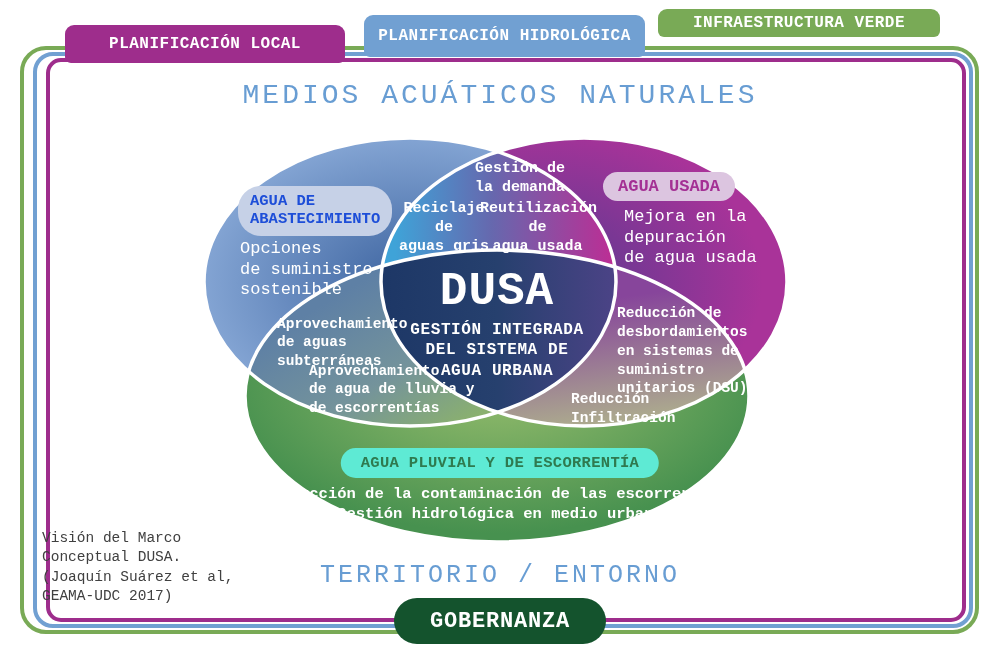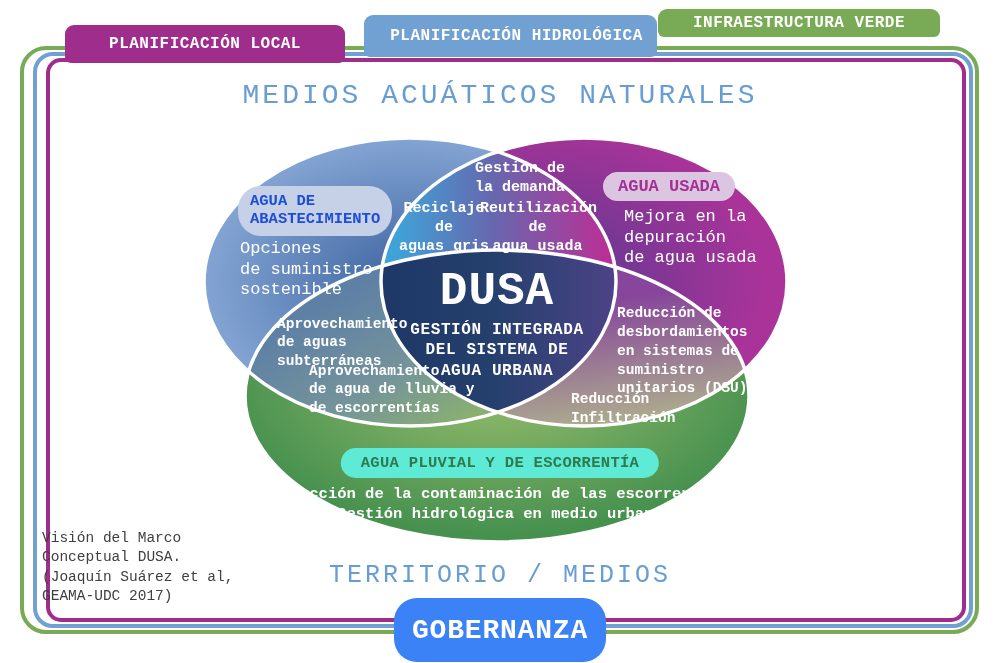--- a/index.html
+++ b/index.html
@@ -9,21 +9,21 @@
   
   .frame{position:absolute;border-style:solid;border-width:4px;background:transparent;z-index:2;}
   .frame-green{left:20px;top:46px;right:21px;bottom:29px;border-color:#79aa56;border-radius:26px;}
   .frame-blue{left:33px;top:52px;right:27px;bottom:35px;border-color:#71a0d2;border-radius:20px;}
   .frame-magenta{left:46px;top:58px;right:34px;bottom:41px;border-color:#9e2d8c;border-radius:15px;}
 
   
   .tab{position:absolute;z-index:4;color:#fff;font-weight:bold;font-size:16px;letter-spacing:.5px;
        display:flex;align-items:center;justify-content:center;border-radius:9px 9px 6px 6px;}
   .tab-local{left:65px;top:25px;width:280px;height:38px;background:#9e2d8c;}
-  .tab-hidro{left:364px;top:15px;width:281px;height:42px;background:#71a0d2;padding-left:12px;}
+  .tab-hidro{left:364px;top:15px;width:281px;height:42px;background:#71a0d2;}
   .tab-verde{left:658px;top:9px;width:282px;height:28px;background:#79aa56;}
 
   .banner{position:absolute;left:0;right:0;text-align:center;color:#689dd3;z-index:3;}
   .banner-top{top:80px;font-size:28px;letter-spacing:3px;}
   .banner-bottom{top:561px;font-size:25px;letter-spacing:3px;}
 
   .venn-svg{position:absolute;left:0;top:0;z-index:1;}
 
   .vtext{position:absolute;z-index:3;color:#fff;white-space:pre-line;}
   .pill{position:absolute;z-index:3;white-space:pre-line;font-weight:bold;}
@@ -46,23 +46,23 @@
 
   .lbl-subterraneas{left:277px;top:315px;font-size:14.5px;line-height:1.27;font-weight:600;}
   .lbl-lluvia{left:309px;top:362px;font-size:14.5px;line-height:1.27;font-weight:600;}
   .lbl-dsu{left:617px;top:304px;font-size:14.5px;line-height:1.3;font-weight:600;}
   .lbl-infiltracion{left:571px;top:390px;font-size:14.5px;line-height:1.3;font-weight:600;}
 
   .pill-pluvial{left:50%;transform:translateX(-50%);top:448px;background:#5eead4;color:#2f7a4f;
                 font-size:15.5px;padding:6px 20px;border-radius:16px;letter-spacing:.3px;}
   .note-pluvial{left:0;right:0;top:484px;text-align:center;font-size:15.5px;line-height:1.32;font-weight:600;}
 
-  .gobernanza{position:absolute;left:50%;transform:translateX(-50%);top:598px;width:212px;height:64px;
-              background:#3b82f6;color:#fff;z-index:5;border-radius:23px;display:flex;align-items:center;
-              justify-content:center;font-size:28px;font-weight:bold;letter-spacing:.8px;}
+  .gobernanza{position:absolute;left:50%;transform:translateX(-50%);top:598px;width:212px;height:46px;
+              background:#14532d;color:#fff;z-index:5;border-radius:23px;display:flex;align-items:center;
+              justify-content:center;font-size:22px;font-weight:bold;letter-spacing:.8px;}
 
   .caption{position:absolute;left:42px;top:529px;z-index:3;color:#404040;font-size:14.5px;
            line-height:1.33;white-space:pre-line;}
 </style>
 </head>
 <body>
 
 <div class="stage">
 
   <div class="frame frame-green"></div>
@@ -73,21 +73,21 @@
     <span>PLANIFICACIÓN LOCAL</span>
   </div>
   <div class="tab tab-hidro">
     <span>PLANIFICACIÓN HIDROLÓGICA</span>
   </div>
   <div class="tab tab-verde">
     <span>INFRAESTRUCTURA VERDE</span>
   </div>
 
   <div class="banner banner-top">MEDIOS ACUÁTICOS NATURALES</div>
-  <div class="banner banner-bottom">TERRITORIO / MEDIOS</div>
+  <div class="banner banner-bottom">TERRITORIO / ENTORNO</div>
 
   <svg class="venn-svg" width="1000" height="663" viewBox="0 0 1000 663">
     <defs>
       <clipPath id="clipA">
           <ellipse cx="410" cy="282" rx="206" ry="144"></ellipse>
         </clipPath>
       <clipPath id="clipB">
           <ellipse cx="584" cy="282" rx="203" ry="144"></ellipse>
         </clipPath>
       <radialGradient id="gA" cx="0.5" cy="0.5" r="0.5">

